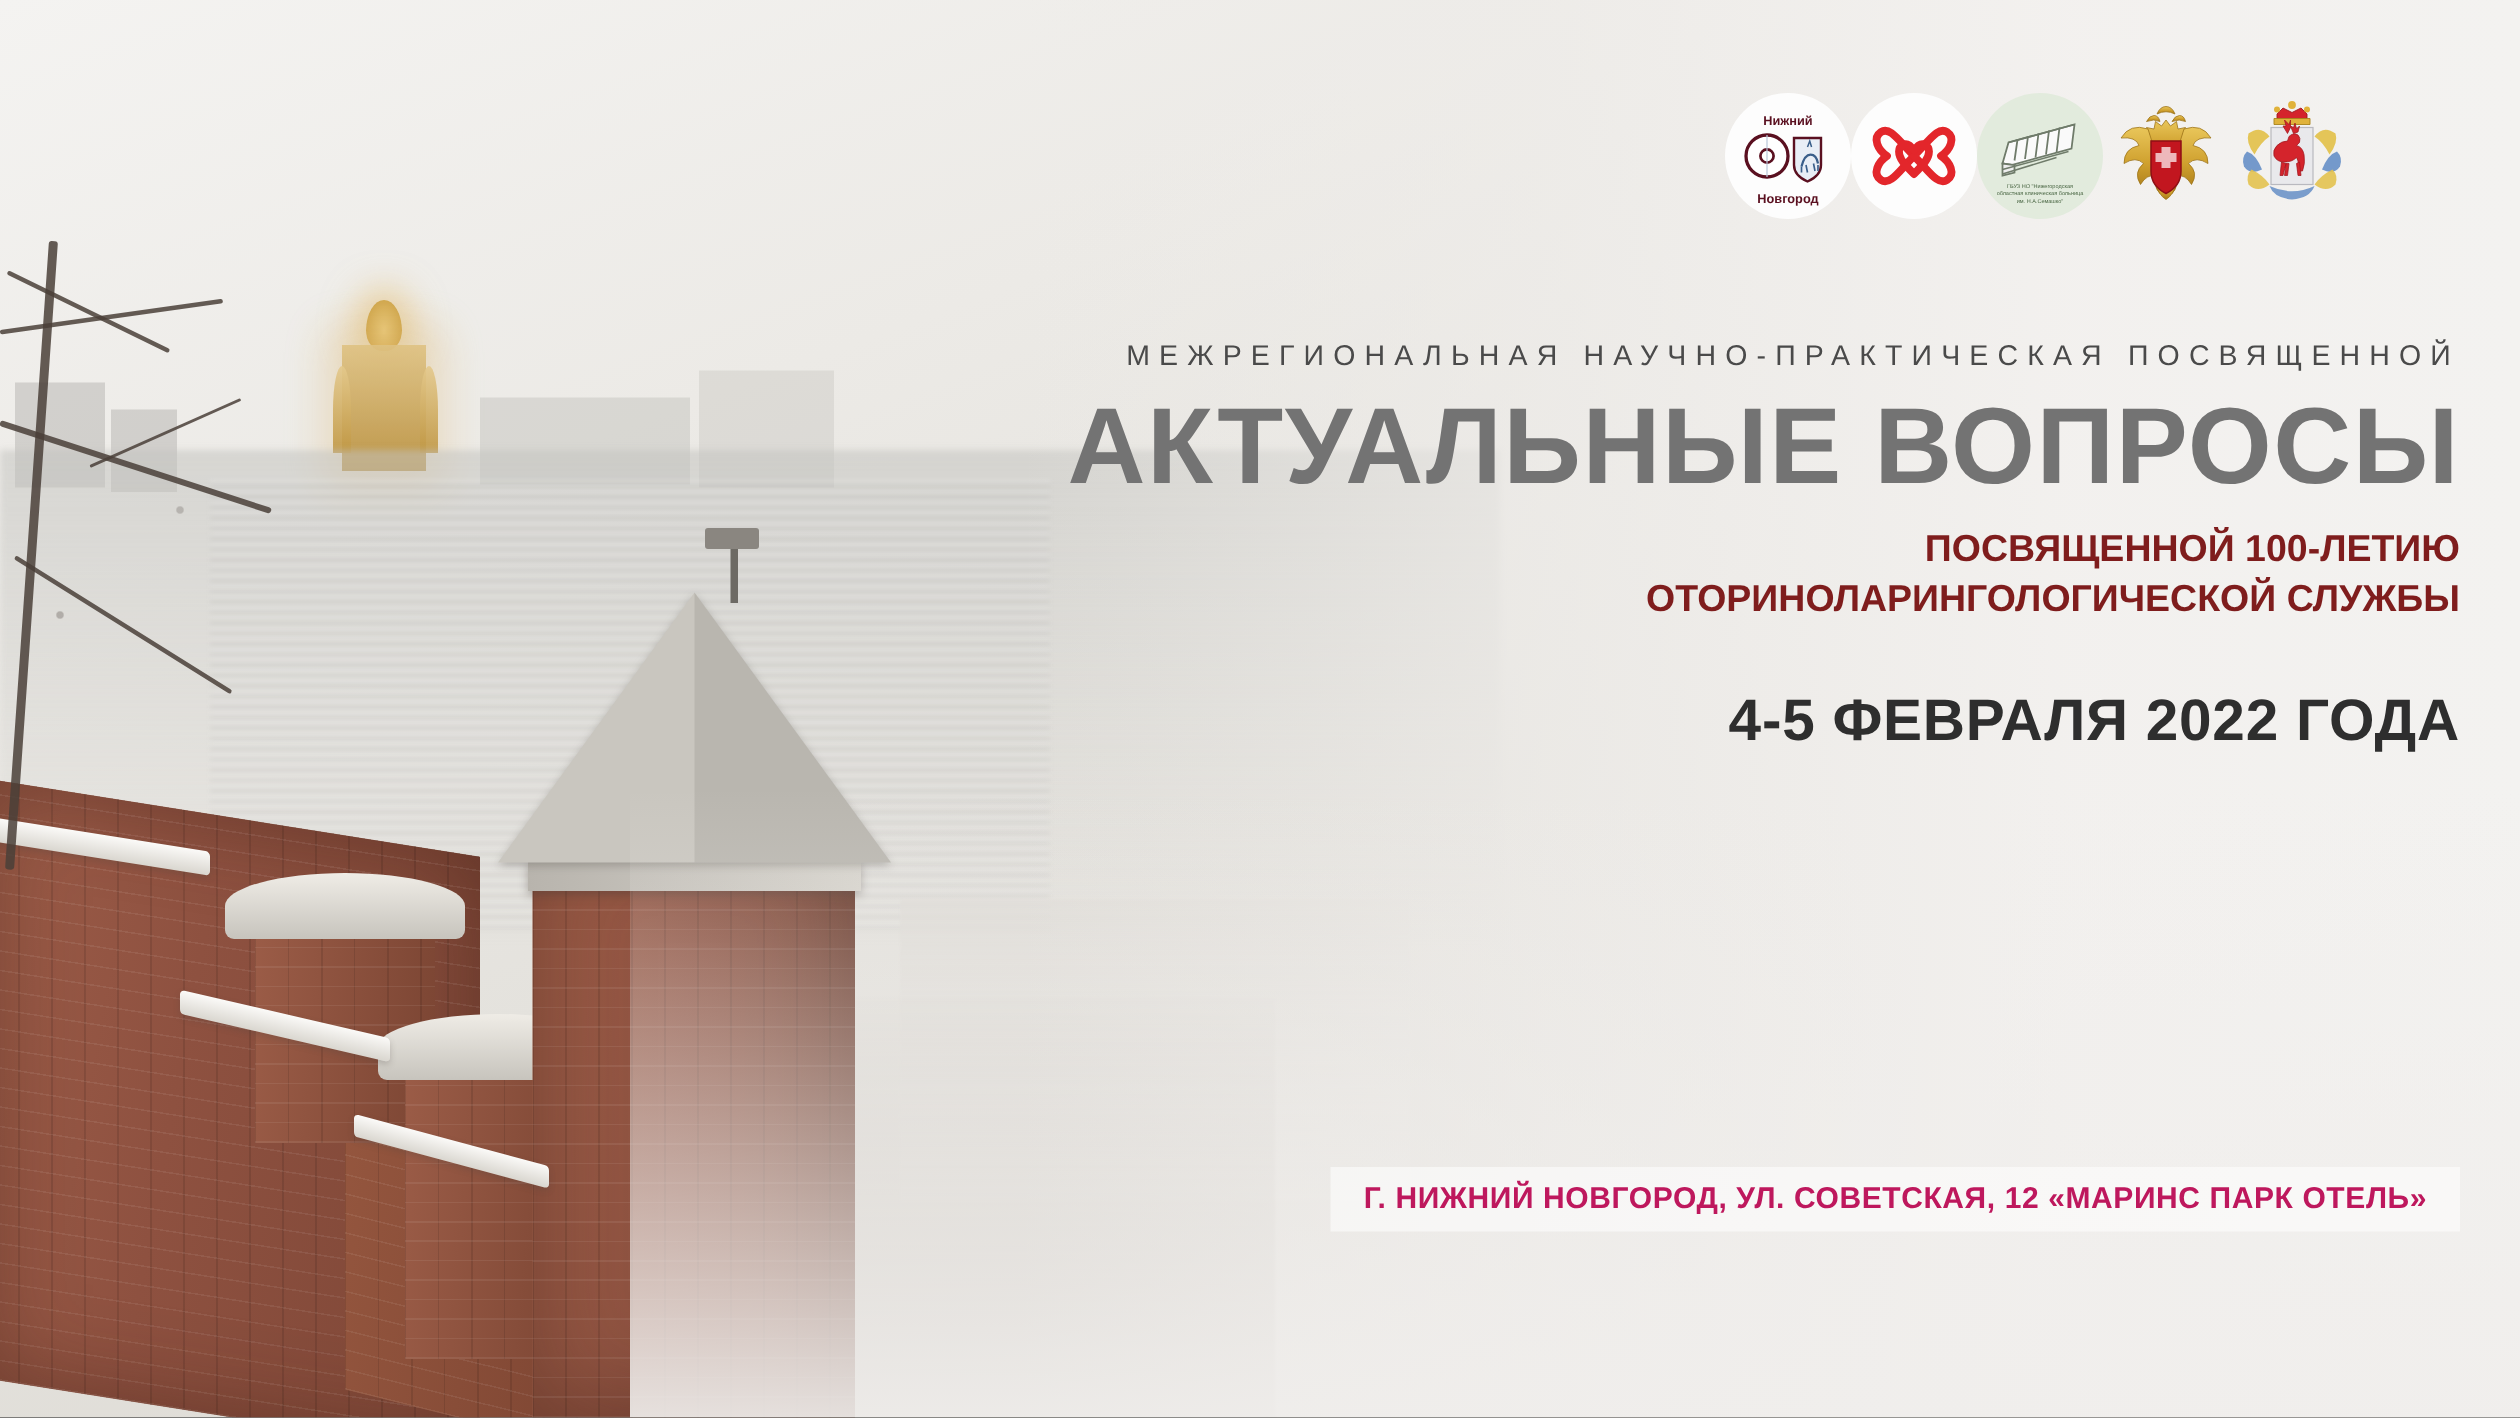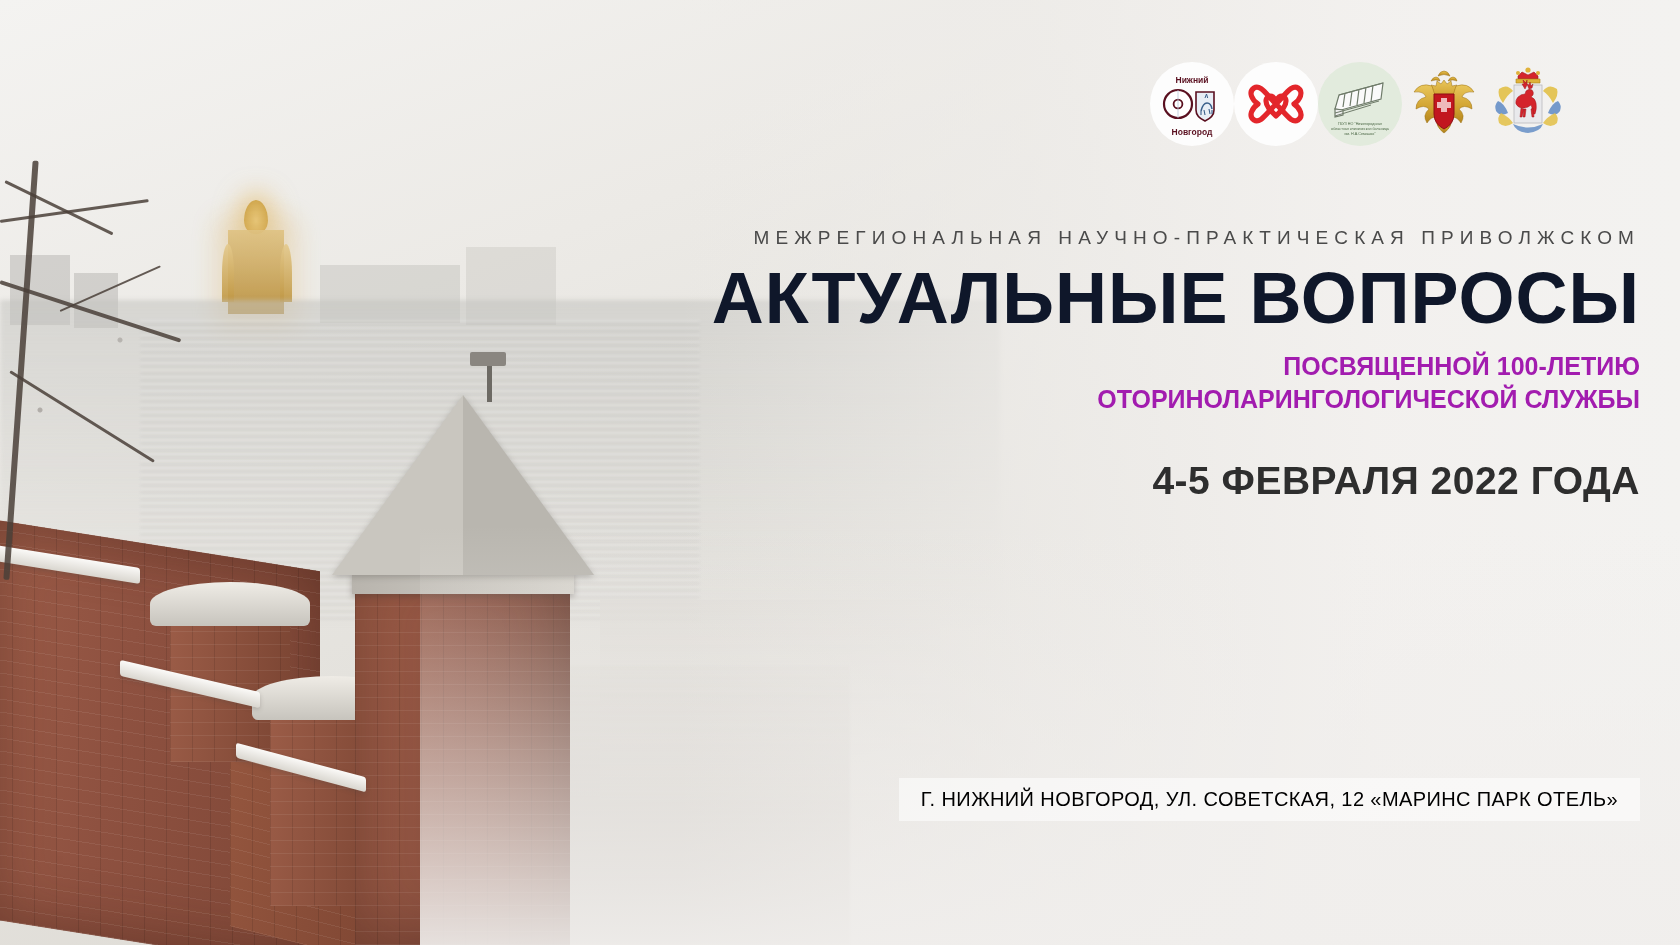--- a/index.html
+++ b/index.html
@@ -134,35 +134,35 @@
   .logo.green{background:#e2ebdd;}
   .logo.plain{background:transparent;}
 
   
   .content{position:absolute;right:40px;top:228px;width:1100px;text-align:right;}
   .kicker{
     font-size:19px;font-weight:500;letter-spacing:6.1px;color:#4a4a4a;
     margin:0 0 16px 0;line-height:1;
   }
   .title{
-    font-size:72px;font-weight:700;letter-spacing:1px;color:#0f172a;
+    font-size:72px;font-weight:700;letter-spacing:1px;color:#737373;
     line-height:.98;margin:0;text-transform:uppercase;
   }
   .title .l2{display:block;letter-spacing:.5px;}
   .sub{
-    margin-top:16px;font-size:25px;font-weight:700;color:#a21caf;line-height:1.35;
+    margin-top:16px;font-size:25px;font-weight:700;color:#7f1d1d;line-height:1.35;
   }
   .sub div{white-space:nowrap;}
   .date{
     margin-top:42px;font-size:39px;font-weight:700;color:#2e2e2e;letter-spacing:.5px;
   }
   .venue-wrap{position:absolute;right:40px;top:778px;}
   .venue{
     display:inline-block;background:rgba(255,255,255,.55);
-    padding:10px 22px;font-size:20px;font-weight:400;color:#000000;letter-spacing:.4px;
+    padding:10px 22px;font-size:20px;font-weight:700;color:#be185d;letter-spacing:.4px;
     white-space:nowrap;
   }
 </style>
 </head>
 <body>
 
 <div class="poster">
 
   <div class="bg">
     <div class="sky"></div>
@@ -314,21 +314,21 @@
           <path d="M39 30 q3 -3 6 -1 q2 2 1 5 l-2 2 q4 1 5 6 q1 6 -1 11 l-3 0 q1 -6 -1 -9 q-3 3 -8 3 q-5 0 -7 -4 q-1 -4 2 -7 q3 -3 7 -3 z"></path>
           <path d="M34 47 l-1 9 h2 l2 -8 z M44 48 l1 8 h2 l-1 -9 z M37 48 l-1 8 h2 l1 -8 z"></path>
           <path d="M42 28 l-2 -5 l2 1 l1 -3 l1 4 l2 -2 l-1 4 z"></path>
           <path d="M38 28 l-3 -5 l2 0 l-1 -4 l3 3 l1 -3 l0 5 z"></path>
         </g>
       </svg>
     </div>
   </div>
 
   <div class="content">
-    <p class="kicker">МЕЖРЕГИОНАЛЬНАЯ НАУЧНО-ПРАКТИЧЕСКАЯ ПРИВОЛЖСКОМ</p>
+    <p class="kicker">МЕЖРЕГИОНАЛЬНАЯ НАУЧНО-ПРАКТИЧЕСКАЯ ПОСВЯЩЕННОЙ</p>
 
     <h1 class="title">
       <span>АКТУАЛЬНЫЕ ВОПРОСЫ</span>
     </h1>
 
     <div class="sub">
       <div>ПОСВЯЩЕННОЙ 100-ЛЕТИЮ</div>
       <div>ОТОРИНОЛАРИНГОЛОГИЧЕСКОЙ СЛУЖБЫ</div>
     </div>
 

